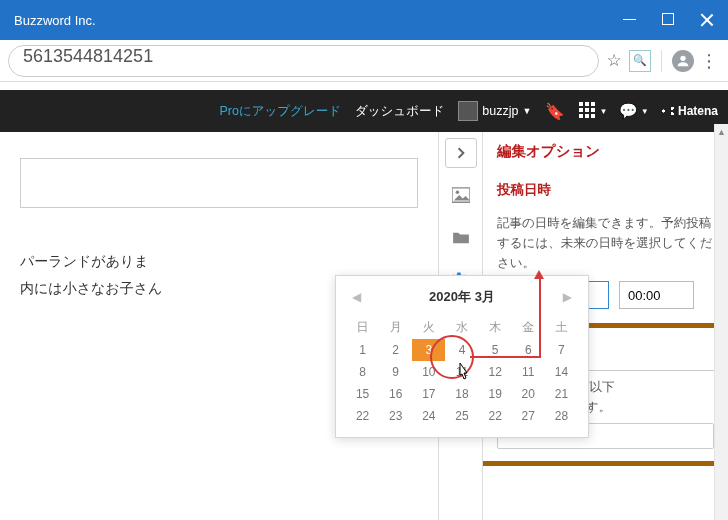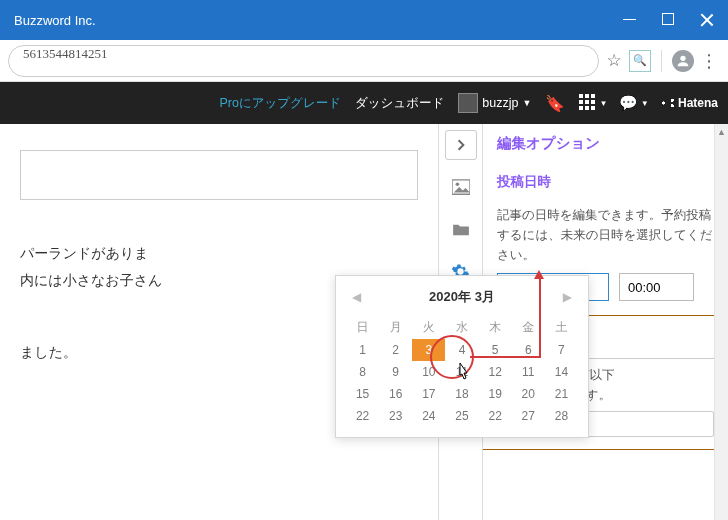--- a/index.html
+++ b/index.html
@@ -12,28 +12,28 @@
   .titlebar-btn { cursor: pointer; }
   .titlebar-btn.min { width: 13px; height: 1px; background: #fff; margin-top: 6px;}
   .titlebar-btn.max { width: 12px; height: 12px; border:1px solid #fff;}
   .titlebar-btn.close { position:relative; width:14px; height:14px; }
   .titlebar-btn.close::before,.titlebar-btn.close::after{content:"";position:absolute;left:6px;top:-1px;width:1.5px;height:16px;background:#fff;}
   .titlebar-btn.close::before{transform:rotate(45deg);}
   .titlebar-btn.close::after{transform:rotate(-45deg);}
 
   
   .urlbar { height: 42px; background: #fff; border-bottom: 1px solid #ddd; display: flex; align-items: center; padding: 0 8px; gap: 4px;}
-  .url-input { flex: 1; height: 32px; border: 1px solid #ccc; border-radius: 16px; padding: 0 14px; font-size: 13px; color:#555;font-family:Liberation Serif, serif;}
+  .url-input { flex: 1; height: 32px; border: 1px solid #ccc; border-radius: 16px; padding: 0 14px; font-size: 18px; color:#555;}
   .urlbar-icon { width: 22px; height: 22px; display:flex; align-items:center; justify-content:center; color:#5f6368; cursor:pointer; font-size:16px;}
   .star{font-size:17px;color:#5f6368;}
   .avatar-small{width:22px;height:22px;border-radius:50%;background:#9aa0a6;display:flex;align-items:center;justify-content:center;color:#fff;font-size:12px;}
   .kebab{font-size:18px;color:#5f6368;}
 
   
-  .nav { height: 42px; background: #222; color:#fff; display:flex; align-items:center; padding: 0 10px; gap:14px; justify-content:flex-end; font-size:12.5px;}
+  .nav { height: 42px; background: #222; color:#fff; display:flex; align-items:center; padding: 0 10px; gap:14px; justify-content:flex-end; font-size:12.5px;margin-top:8px;}
   .nav-item { display:flex; align-items:center; gap:4px; cursor:pointer; white-space:nowrap;}
   .nav .pro { color:#3aa6d0; }
   .user-box{display:flex;align-items:center;gap:4px;}
   .user-ava{width:20px;height:20px;background:#555;border:1px solid #888;}
   .apps{width:18px;height:18px;display:grid;grid-template-columns:repeat(3,4px);grid-template-rows:repeat(3,4px);gap:2px;}
   .apps span{background:#fff;}
   .hatena-logo{display:flex;gap:3px;font-size:12px;font-weight:bold;}
   .hatena-logo::before{content:"";width:14px;height:14px;background:
     radial-gradient(circle at 20% 50%, #fff 1.5px, transparent 1.6px),
     radial-gradient(circle at 80% 30%, #fff 1.5px, transparent 1.6px),
@@ -45,22 +45,22 @@
   .content{flex:1; padding:12px 20px; font-size:14px; color:#333;}
   .content .editbox{border:1px solid #ccc;height:50px;margin:14px 0 30px;}
   .content p{line-height:1.9; margin-top:40px;}
 
   .tool-rail{width:44px;border-left:1px solid #ddd;display:flex;flex-direction:column;align-items:center;padding-top:6px;gap:12px;}
   .rail-btn{width:32px;height:30px;display:flex;align-items:center;justify-content:center;color:#888;font-size:18px;cursor:pointer;}
   .rail-btn.top{border:1px solid #ccc;border-radius:3px;}
   .rail-btn.gear{color:#2e87d1;}
 
   .side{width:246px;border-left:1px solid #ddd;overflow:hidden;position:relative;}
-  .side-section{border-bottom:1px solid #a16207;}
-  .side-head{padding:10px 14px;font-weight:bold;font-size:14.5px;color:#8b5cf6;}
+  .side-section{border-bottom:5px solid #a16207;}
+  .side-head{padding:10px 14px;font-weight:bold;font-size:14.5px;color:#b91c1c;}
   .side-body{padding:4px 14px 14px;font-size:12.5px;color:#555;line-height:1.6;}
   .side-fields{display:flex;gap:10px;margin-top:8px;}
   .date-in{width:112px;height:28px;border:1.5px solid #2f88cf;padding:0 8px;font-size:13px;}
   .time-in{width:75px;height:28px;border:1px solid #bbb;padding:0 8px;font-size:13px;}
   .muted-line{color:#999;font-size:13px;padding:12px 14px 2px;}
   .desc-chunk{padding:6px 14px 12px;font-size:12.5px;color:#555;line-height:1.6;}
   .pathbox{border:1px solid #ccc;height:26px;margin-top:6px;border-radius:2px;}
 
   
   .calendar{position:absolute;left:335px;top:275px;width:254px;background:#fff;border:1px solid #d6d6d6;box-shadow:0 2px 10px rgba(0,0,0,.15);z-index:50;padding:12px 10px 10px;font-size:13px;}
@@ -135,21 +135,20 @@
     </div>
 </div>
 
 <div class="main">
   <div class="content">
     <div class="editbox"></div>
     <p>
       <span>パーランドがありま</span><br>
       <span>内には小さなお子さん</span>
     </p>
-    <p style="margin-top:46px;"><span>ました。</span></p>
   </div>
 
   <div class="tool-rail">
     <div class="rail-btn top">
         <svg width="12" height="12" viewBox="0 0 10 10">
           <path d="M3 1 L7 5 L3 9" stroke="#666" stroke-width="1.6" fill="none"></path>
         </svg>
       </div>
     <div class="rail-btn">
         <svg width="18" height="16" viewBox="0 0 20 16" fill="#888">

